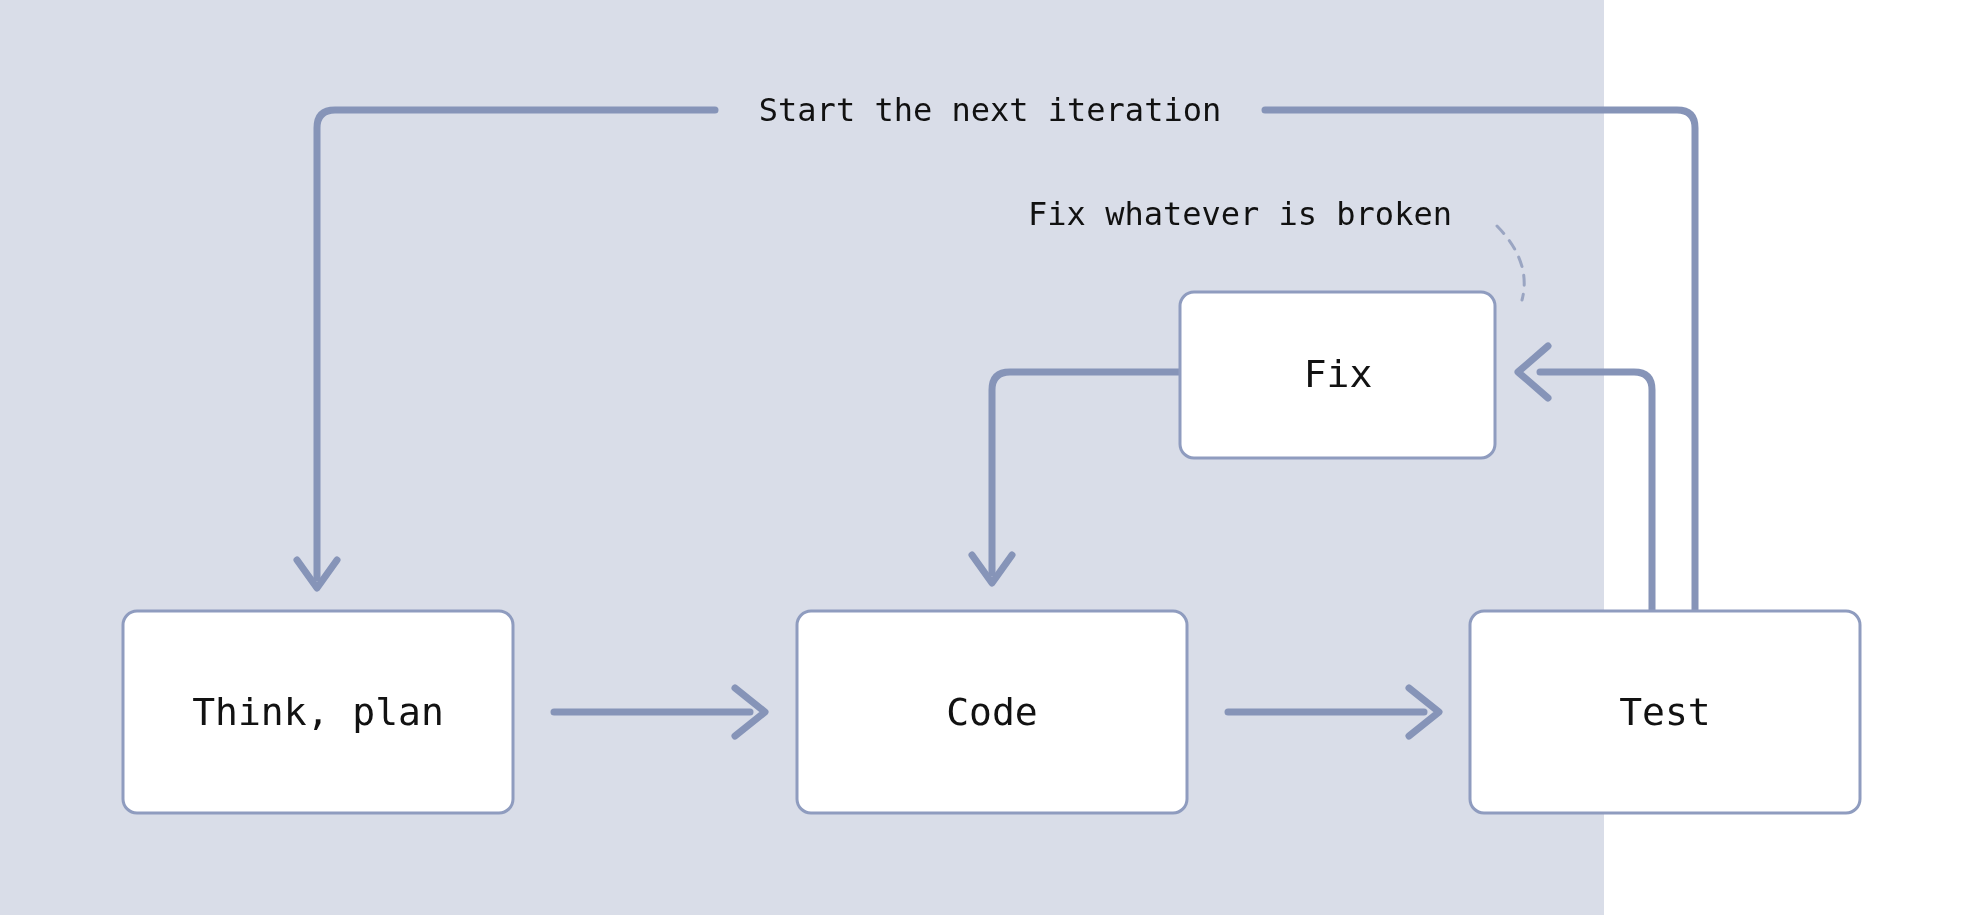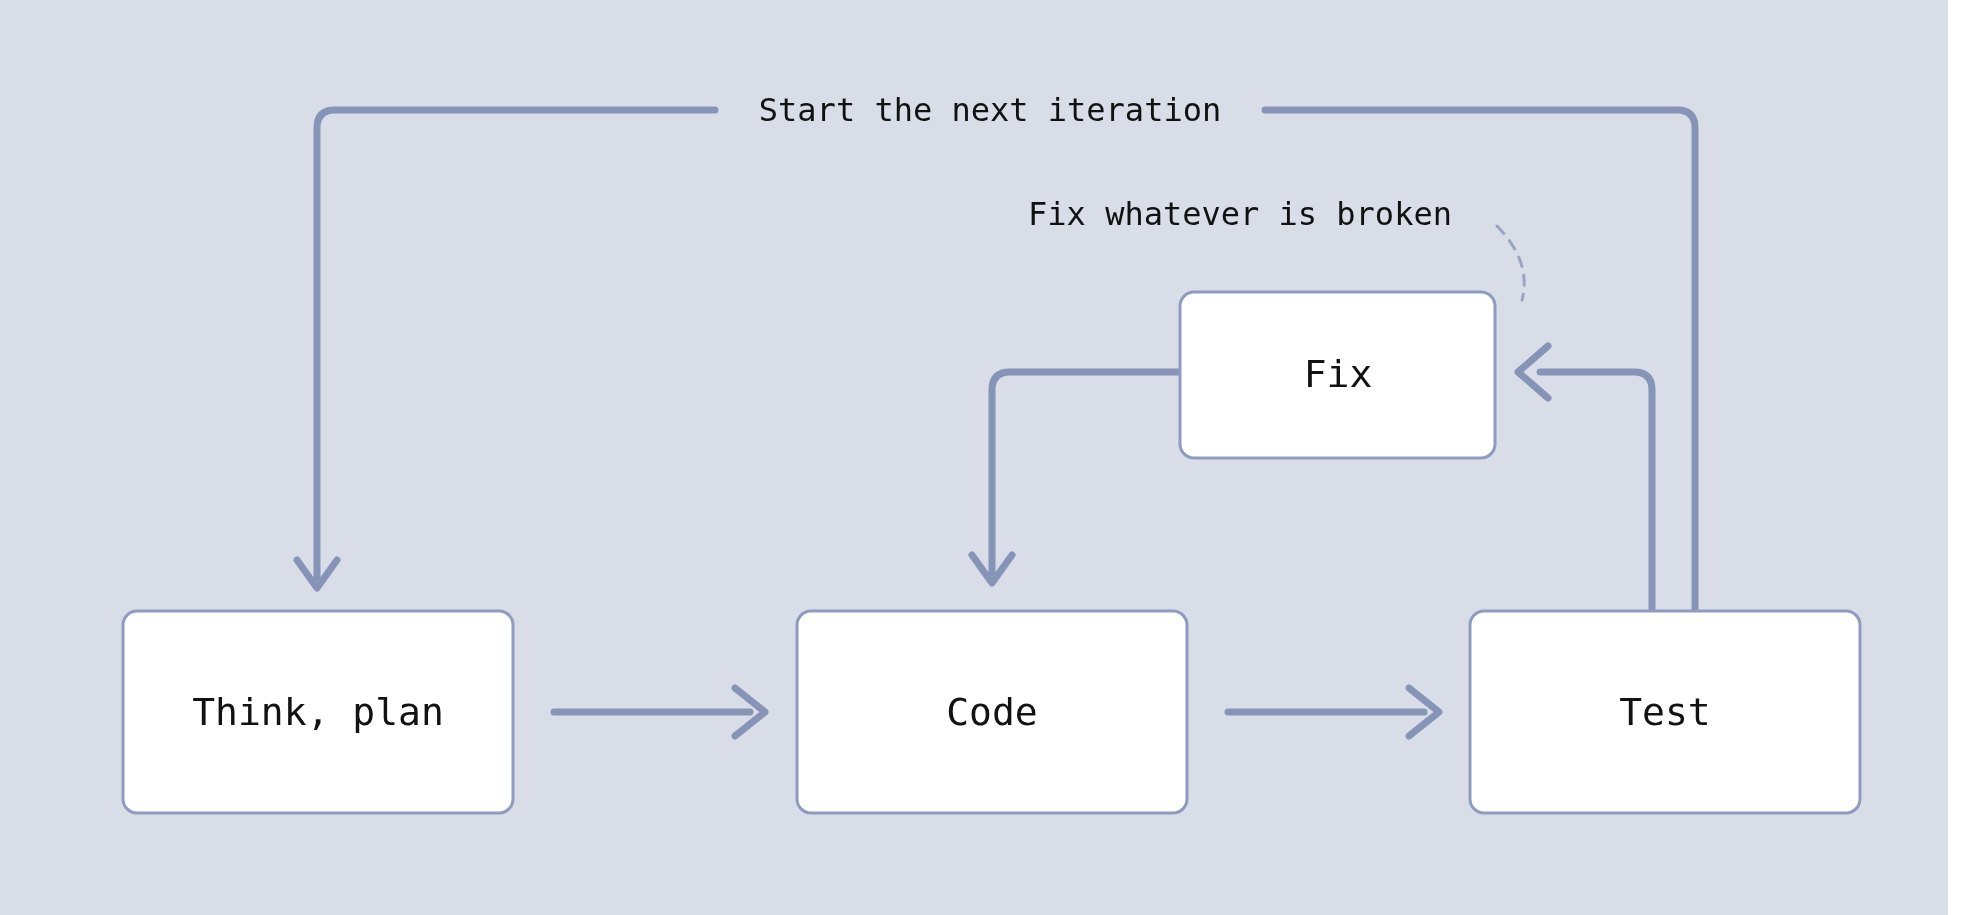--- a/index.html
+++ b/index.html
@@ -8,21 +8,21 @@
     padding: 0;
   }
   body {
     width: 1980px;
     height: 915px;
     overflow: hidden;
     font-family: "DejaVu Sans Mono", "Liberation Mono", monospace;
   }
   #diagram-root {
     position: relative;
-    width: 1948px;
+    width: 1604px;
     height: 915px;
     background: #d9dde8;
   }
   #flow-svg {
     position: absolute;
     left: 0;
     top: 0;
     width: 1980px;
     height: 915px;
     display: block;

